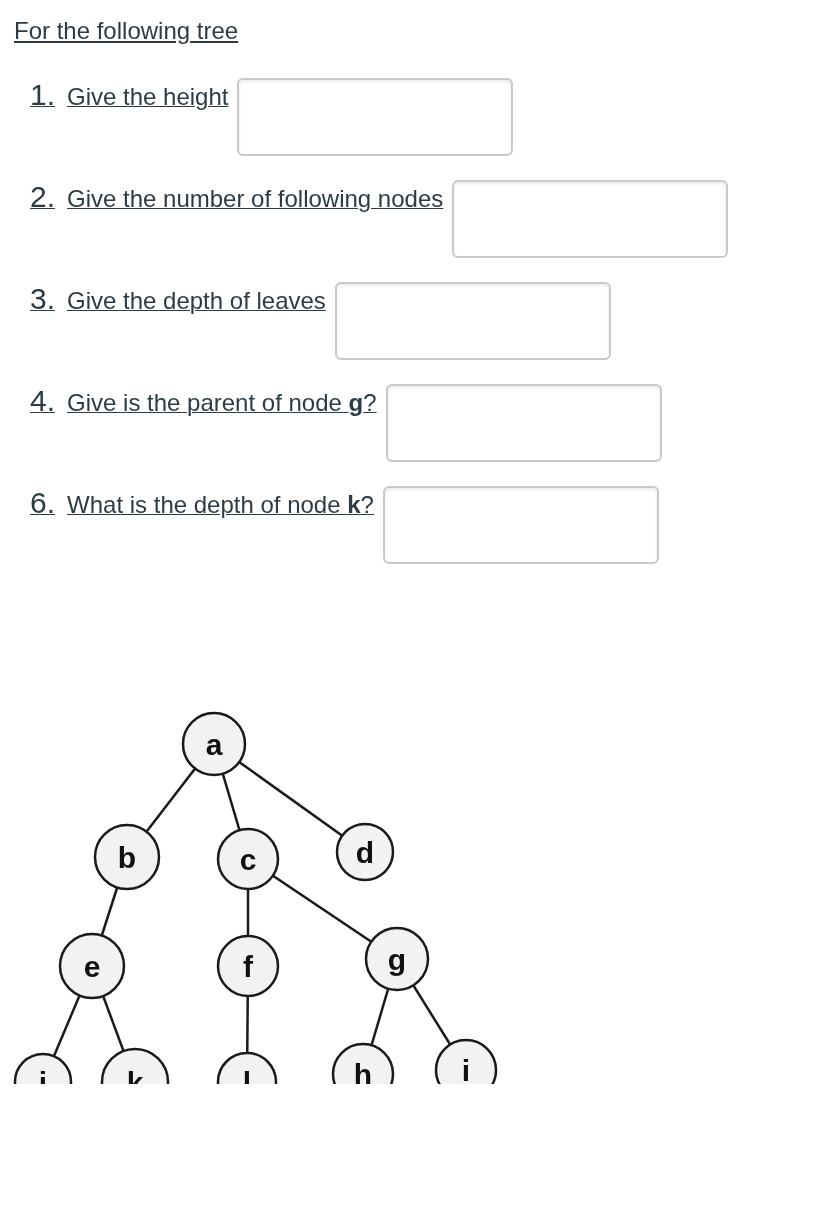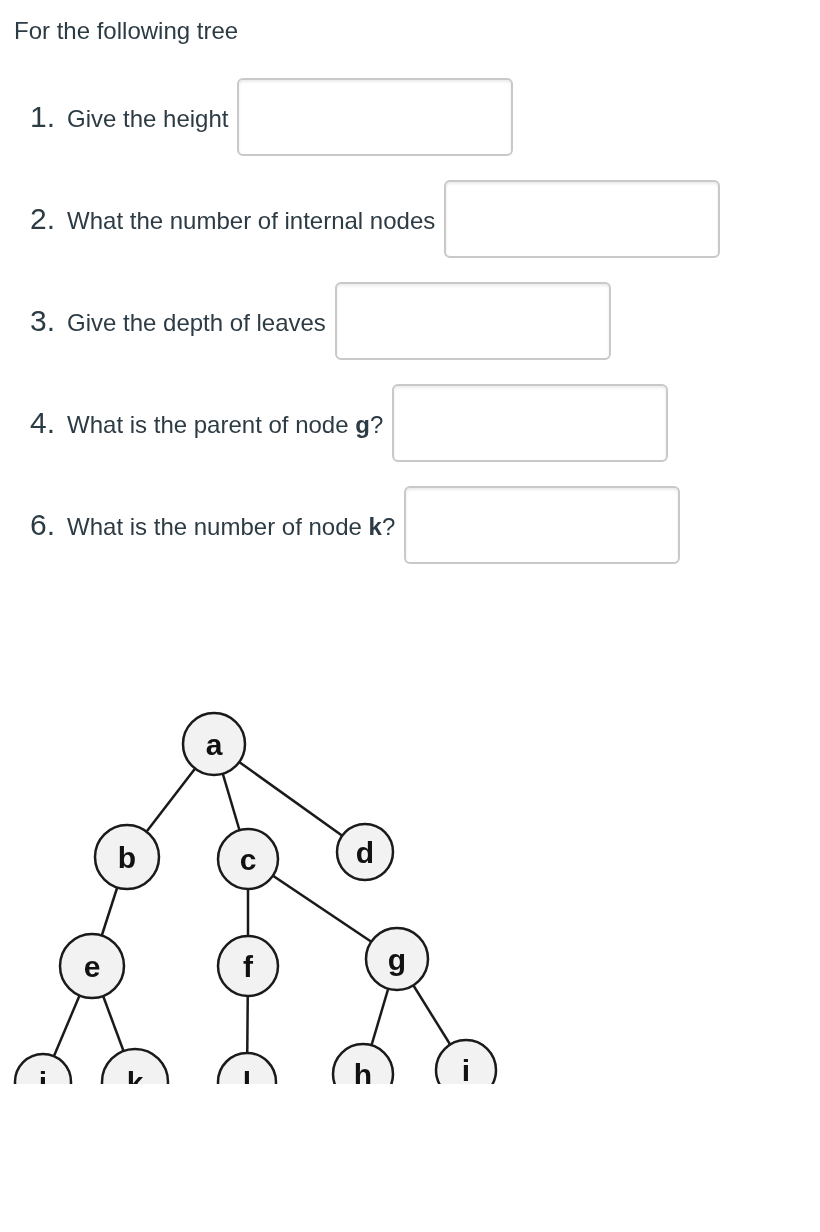--- a/index.html
+++ b/index.html
@@ -4,34 +4,35 @@
 <style>
   html, body { margin: 0; padding: 0; background: #ffffff; }
   .page {
     position: relative;
     width: 820px;
     height: 1084px;
     background: #ffffff;
     font-family: "Liberation Sans", sans-serif;
     color: #2d3b45;
     overflow: hidden;
+    text-decoration: underline;
   }
   .page-title {
     margin: 16px 0 0 14px;
     font-size: 24px;
     line-height: 29px;
     font-weight: normal;
     color: #2d3b45;
   }
   .questions {
     margin-top: 33px;
   }
   .question-row {
     display: flex;
-    align-items: center;
+    align-items: flex-start;
     margin: 0 0 24px 30px;
     height: 78px;
   }
   .q-label { white-space: pre; }
   .q-num {
     font-size: 30px;
     color: #2d3b45;
     margin-right: 12px;
   }
   .q-text {
@@ -69,37 +70,37 @@
   <div class="page-title">For the following tree</div>
 
   <div class="questions">
 
     <div class="question-row">
       <span class="q-label"><span class="q-num">1.</span><span class="q-text">Give the height</span><span class="q-text q-bold"></span><span class="q-text"></span></span>
       <input type="text" class="answer-box" value="" style="">
     </div>
 
     <div class="question-row">
-      <span class="q-label"><span class="q-num">2.</span><span class="q-text">What the number of internal nodes</span><span class="q-text q-bold"></span><span class="q-text"></span></span>
+      <span class="q-label"><span class="q-num">2.</span><span class="q-text">Give the number of following nodes</span><span class="q-text q-bold"></span><span class="q-text"></span></span>
       <input type="text" class="answer-box" value="" style="">
     </div>
 
     <div class="question-row">
       <span class="q-label"><span class="q-num">3.</span><span class="q-text">Give the depth of leaves</span><span class="q-text q-bold"></span><span class="q-text"></span></span>
       <input type="text" class="answer-box" value="" style="">
     </div>
 
     <div class="question-row">
-      <span class="q-label"><span class="q-num">4.</span><span class="q-text">What is the parent of node </span><span class="q-text q-bold">g</span><span class="q-text">?</span></span>
+      <span class="q-label"><span class="q-num">4.</span><span class="q-text">Give is the parent of node </span><span class="q-text q-bold">g</span><span class="q-text">?</span></span>
       <input type="text" class="answer-box" value="" style="">
     </div>
 
 
     <div class="question-row">
-      <span class="q-label"><span class="q-num">6.</span><span class="q-text">What is the number of node </span><span class="q-text q-bold">k</span><span class="q-text">?</span></span>
+      <span class="q-label"><span class="q-num">6.</span><span class="q-text">What is the depth of node </span><span class="q-text q-bold">k</span><span class="q-text">?</span></span>
       <input type="text" class="answer-box" value="" style="">
     </div>
 
   </div>
 
   <svg class="tree-svg" width="520" height="532" viewBox="0 0 520 532">
       <line x1="214" y1="44" x2="127" y2="157" stroke="#1a1a1a" stroke-width="2.5"></line>
       <line x1="214" y1="44" x2="248" y2="159" stroke="#1a1a1a" stroke-width="2.5"></line>
       <line x1="214" y1="44" x2="365" y2="152" stroke="#1a1a1a" stroke-width="2.5"></line>
       <line x1="127" y1="157" x2="92" y2="266" stroke="#1a1a1a" stroke-width="2.5"></line>

